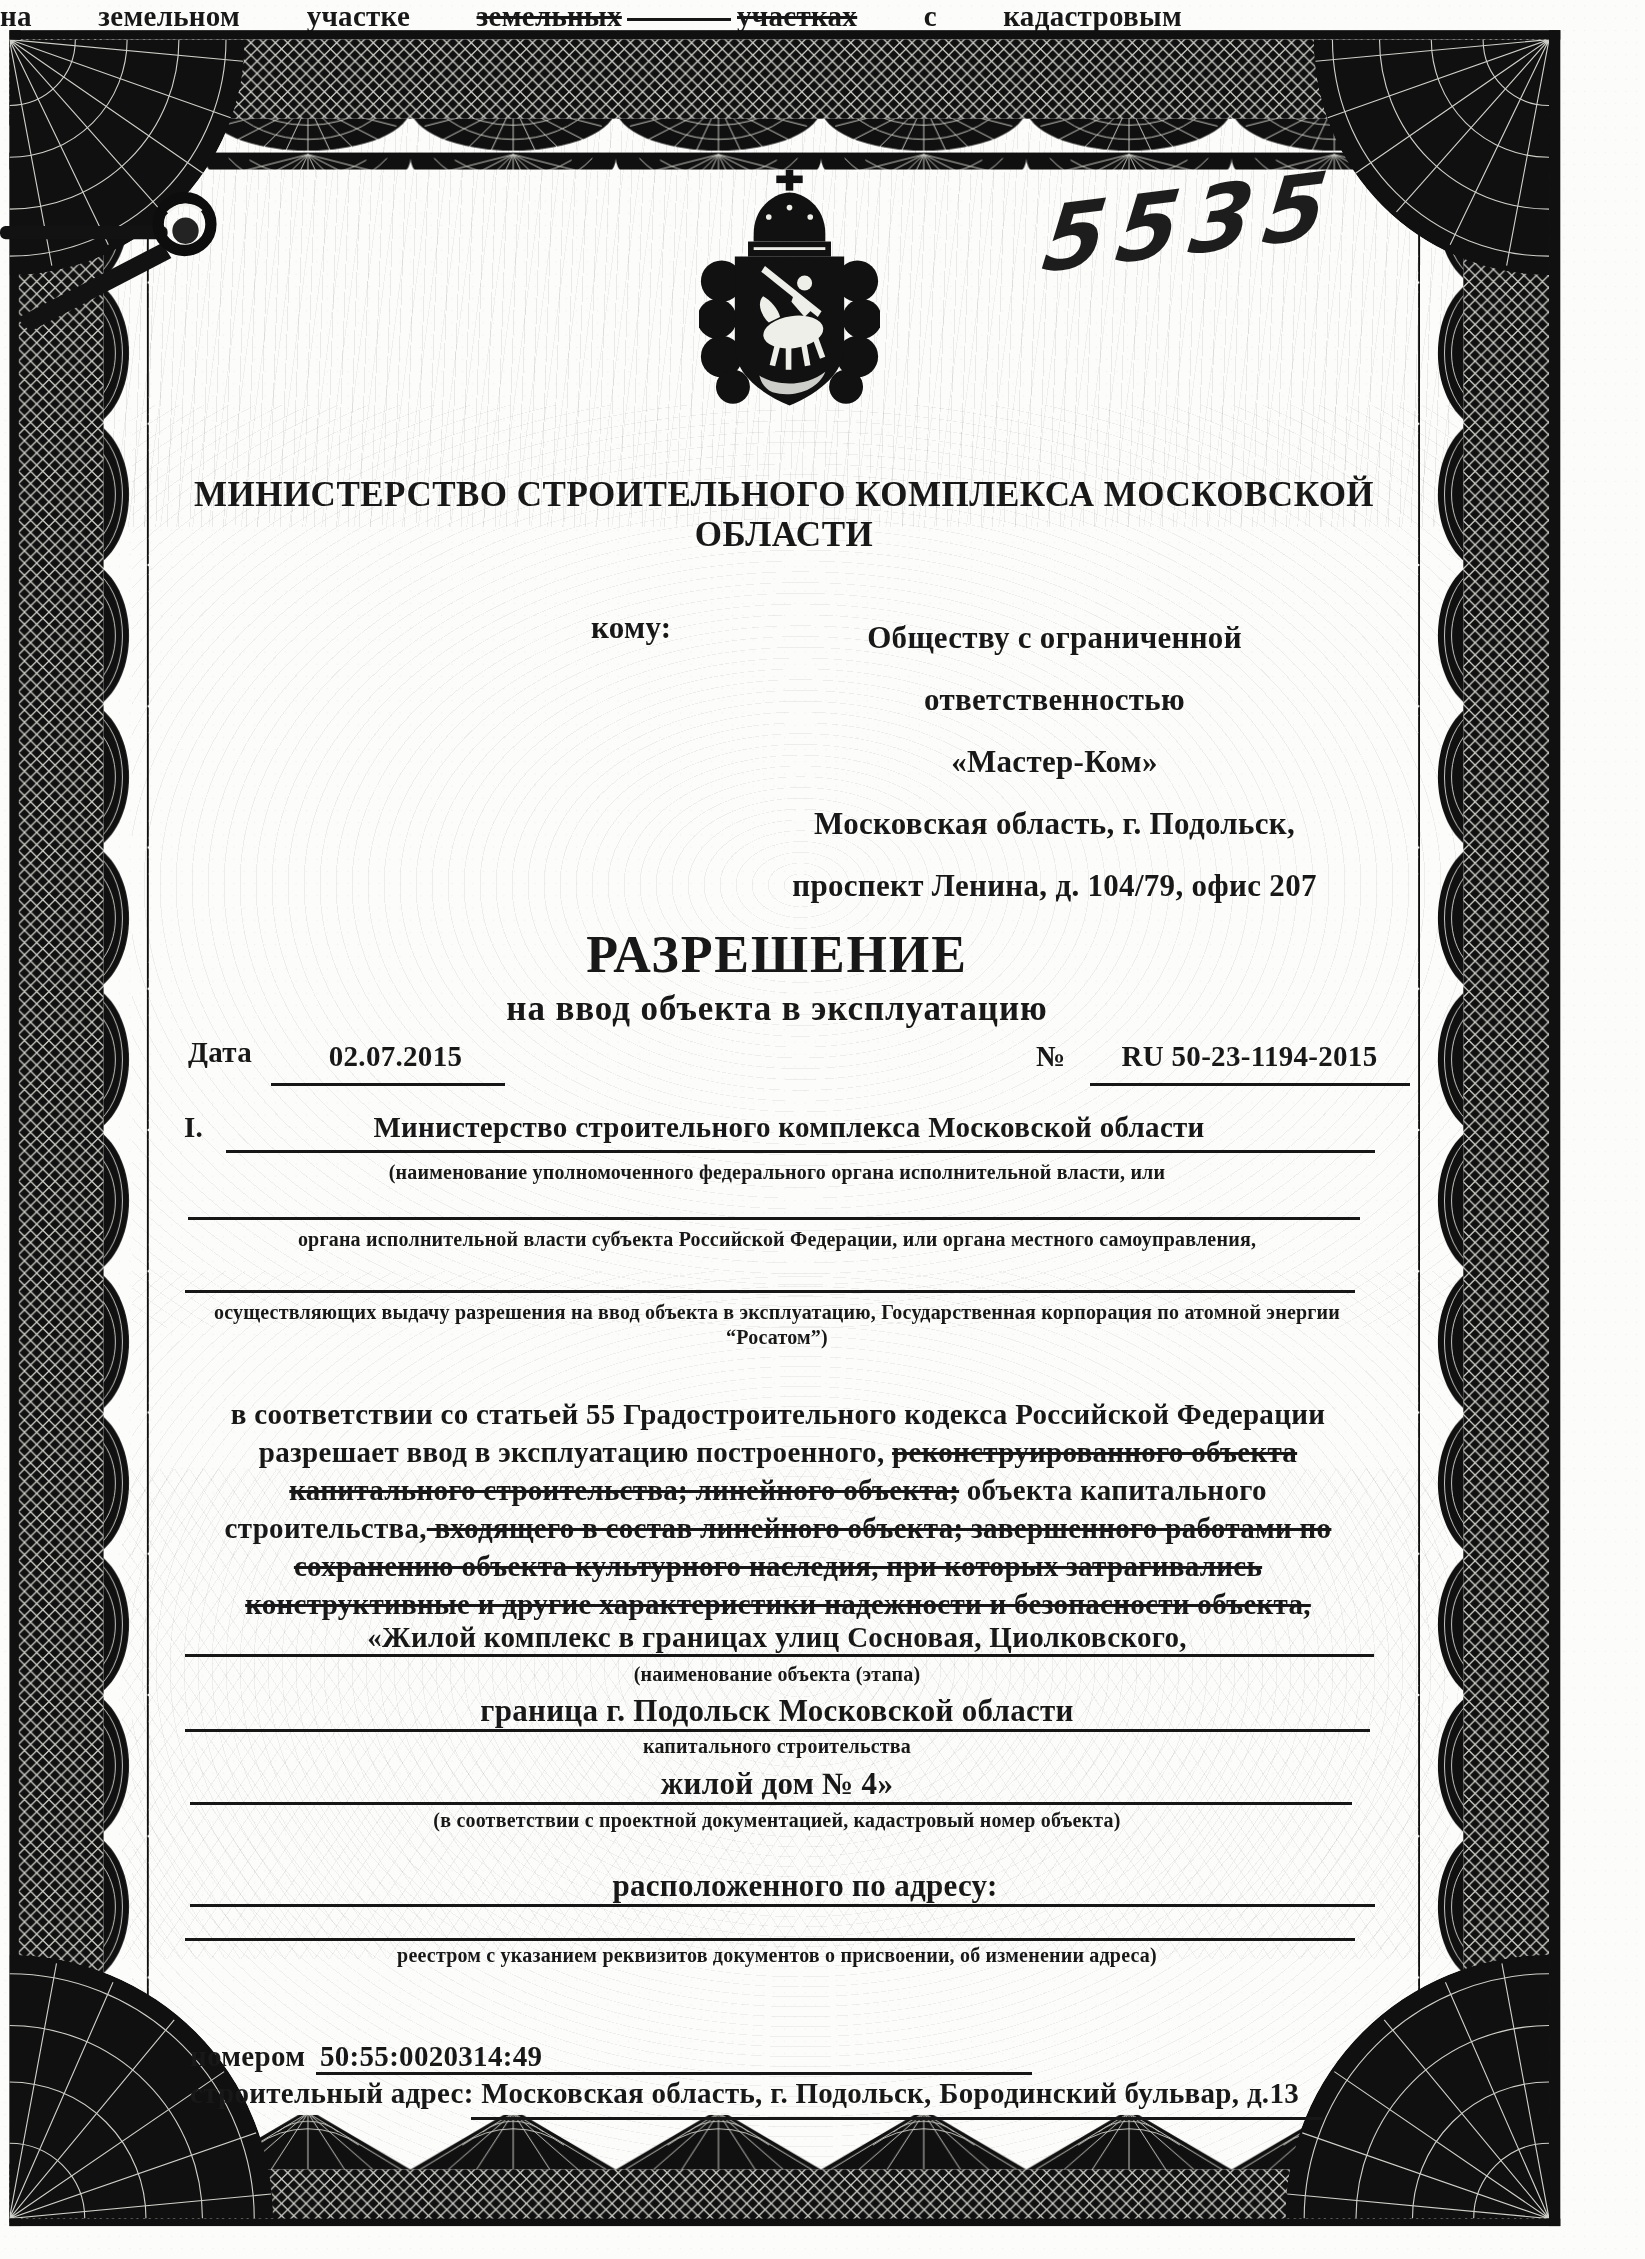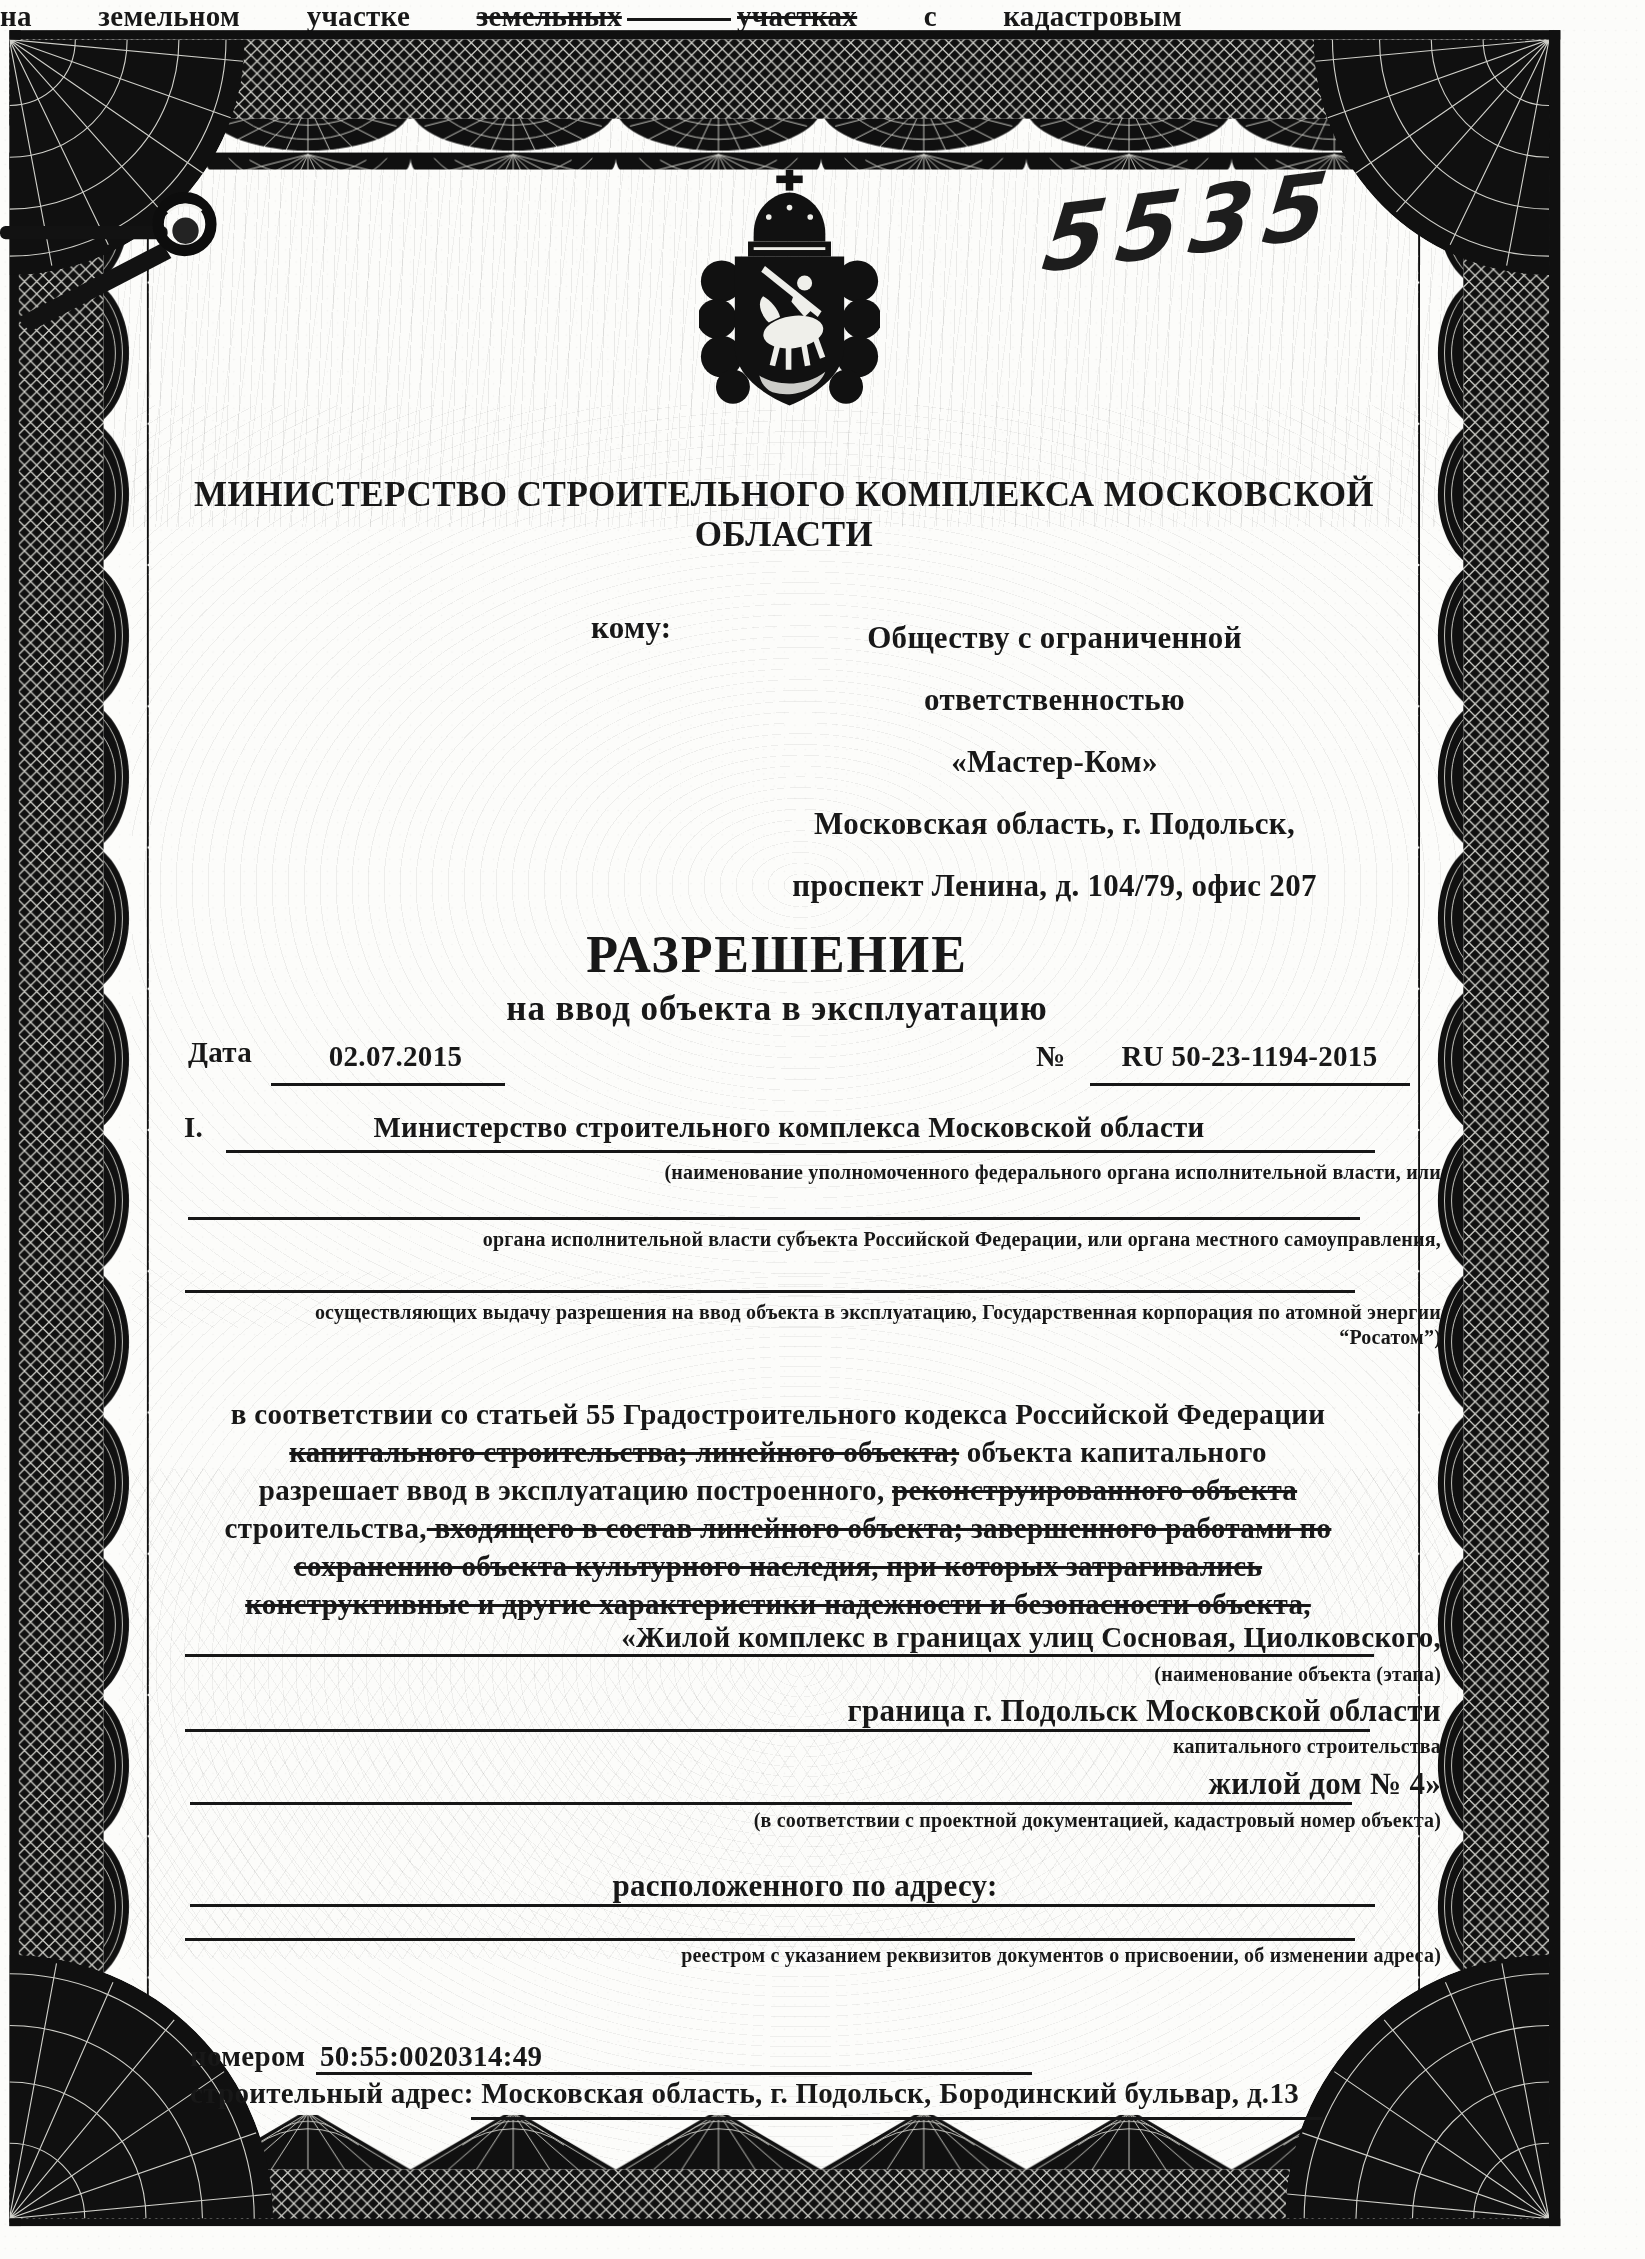--- a/index.html
+++ b/index.html
@@ -37,21 +37,21 @@
     font-family:"DejaVu Sans",sans-serif;font-style:italic;font-weight:700;
     font-size:90px;letter-spacing:11.3px;color:#1d1d1d;
     transform:rotate(-7deg) skewX(-14deg);
   }
   .gov{left:113px;width:1342px;top:435px;font-size:27px;font-weight:700;letter-spacing:0.9px;}
   .min{left:113px;width:1342px;top:475px;font-size:35px;font-weight:700;letter-spacing:0.5px;}
   .komu{left:591px;top:610px;}
   .addr{left:744px;width:621px;top:607px;line-height:62px;}
   .title-main{left:113px;width:1328px;top:925px;font-size:52px;font-weight:700;letter-spacing:1.9px;}
   .title-sub{left:113px;width:1328px;top:989px;font-size:35px;font-weight:700;letter-spacing:0.9px;}
-  .cap-line{left:113px;width:1328px;z-index:3;text-align:right;}
+  .cap-line{left:113px;width:1328px;z-index:3;}
   .strikegap{display:inline-block;width:104px;height:2.8px;background:#171717;vertical-align:middle;margin:0 5.6px;}
   .parcel{left:185px;width:1182px;top:2000px;display:flex;justify-content:space-between;z-index:4;}
   .emblem{left:699px;top:168px;width:181px;height:247px;z-index:3;}
   .frame-svg{position:absolute;left:0;top:0;z-index:2;}
 </style>
 </head>
 <body>
 
 <div class="page">
   <div class="noise"></div>
@@ -234,22 +234,22 @@
   <div class="rule" style="left:226px;top:1150px;width:1149px"></div>
   <div class="abs z3 ctr cap cap-line" style="top:1161px">(наименование уполномоченного федерального органа исполнительной власти, или</div>
   <div class="rule" style="left:188px;top:1217px;width:1172px"></div>
   <div class="abs z3 ctr cap cap-line" style="top:1228px">органа исполнительной власти субъекта Российской Федерации, или органа местного самоуправления,</div>
   <div class="rule" style="left:185px;top:1290px;width:1170px"></div>
   <div class="abs z3 ctr cap cap-line" style="top:1301px">осуществляющих выдачу разрешения на ввод объекта в эксплуатацию, Государственная корпорация по атомной энергии</div>
   <div class="abs z3 ctr cap cap-line" style="top:1326px">“Росатом”)</div>
 
   <div class="abs z3 ctr txt31" style="left:179px;top:1395px;width:1198px;line-height:38px">
     <div><span>в соответствии со статьей 55 Градостроительного кодекса Российской Федерации</span></div>
+    <div><span>разрешает ввод в эксплуатацию построенного, </span><span class="strike">реконструированного объекта</span></div>
     <div><span class="strike">капитального строительства; линейного объекта;</span><span> объекта капитального</span></div>
-    <div><span>разрешает ввод в эксплуатацию построенного, </span><span class="strike">реконструированного объекта</span></div>
     <div><span>строительства,</span><span class="strike"> входящего в состав линейного объекта; завершенного работами по</span></div>
     <div><span class="strike">сохранению объекта культурного наследия, при которых затрагивались</span></div>
     <div><span class="strike">конструктивные и другие характеристики надежности и безопасности объекта,</span></div>
   </div>
 
   <div class="abs z3 ctr txt31 cap-line" style="top:1621px">«Жилой комплекс в границах улиц Сосновая, Циолковского,</div>
   <div class="rule" style="left:185px;top:1654px;width:1189px"></div>
   <div class="abs z3 ctr cap cap-line" style="top:1663px">(наименование объекта (этапа)</div>
 
   <div class="abs z3 ctr txt33 cap-line" style="top:1693px">граница г. Подольск Московской области</div>

